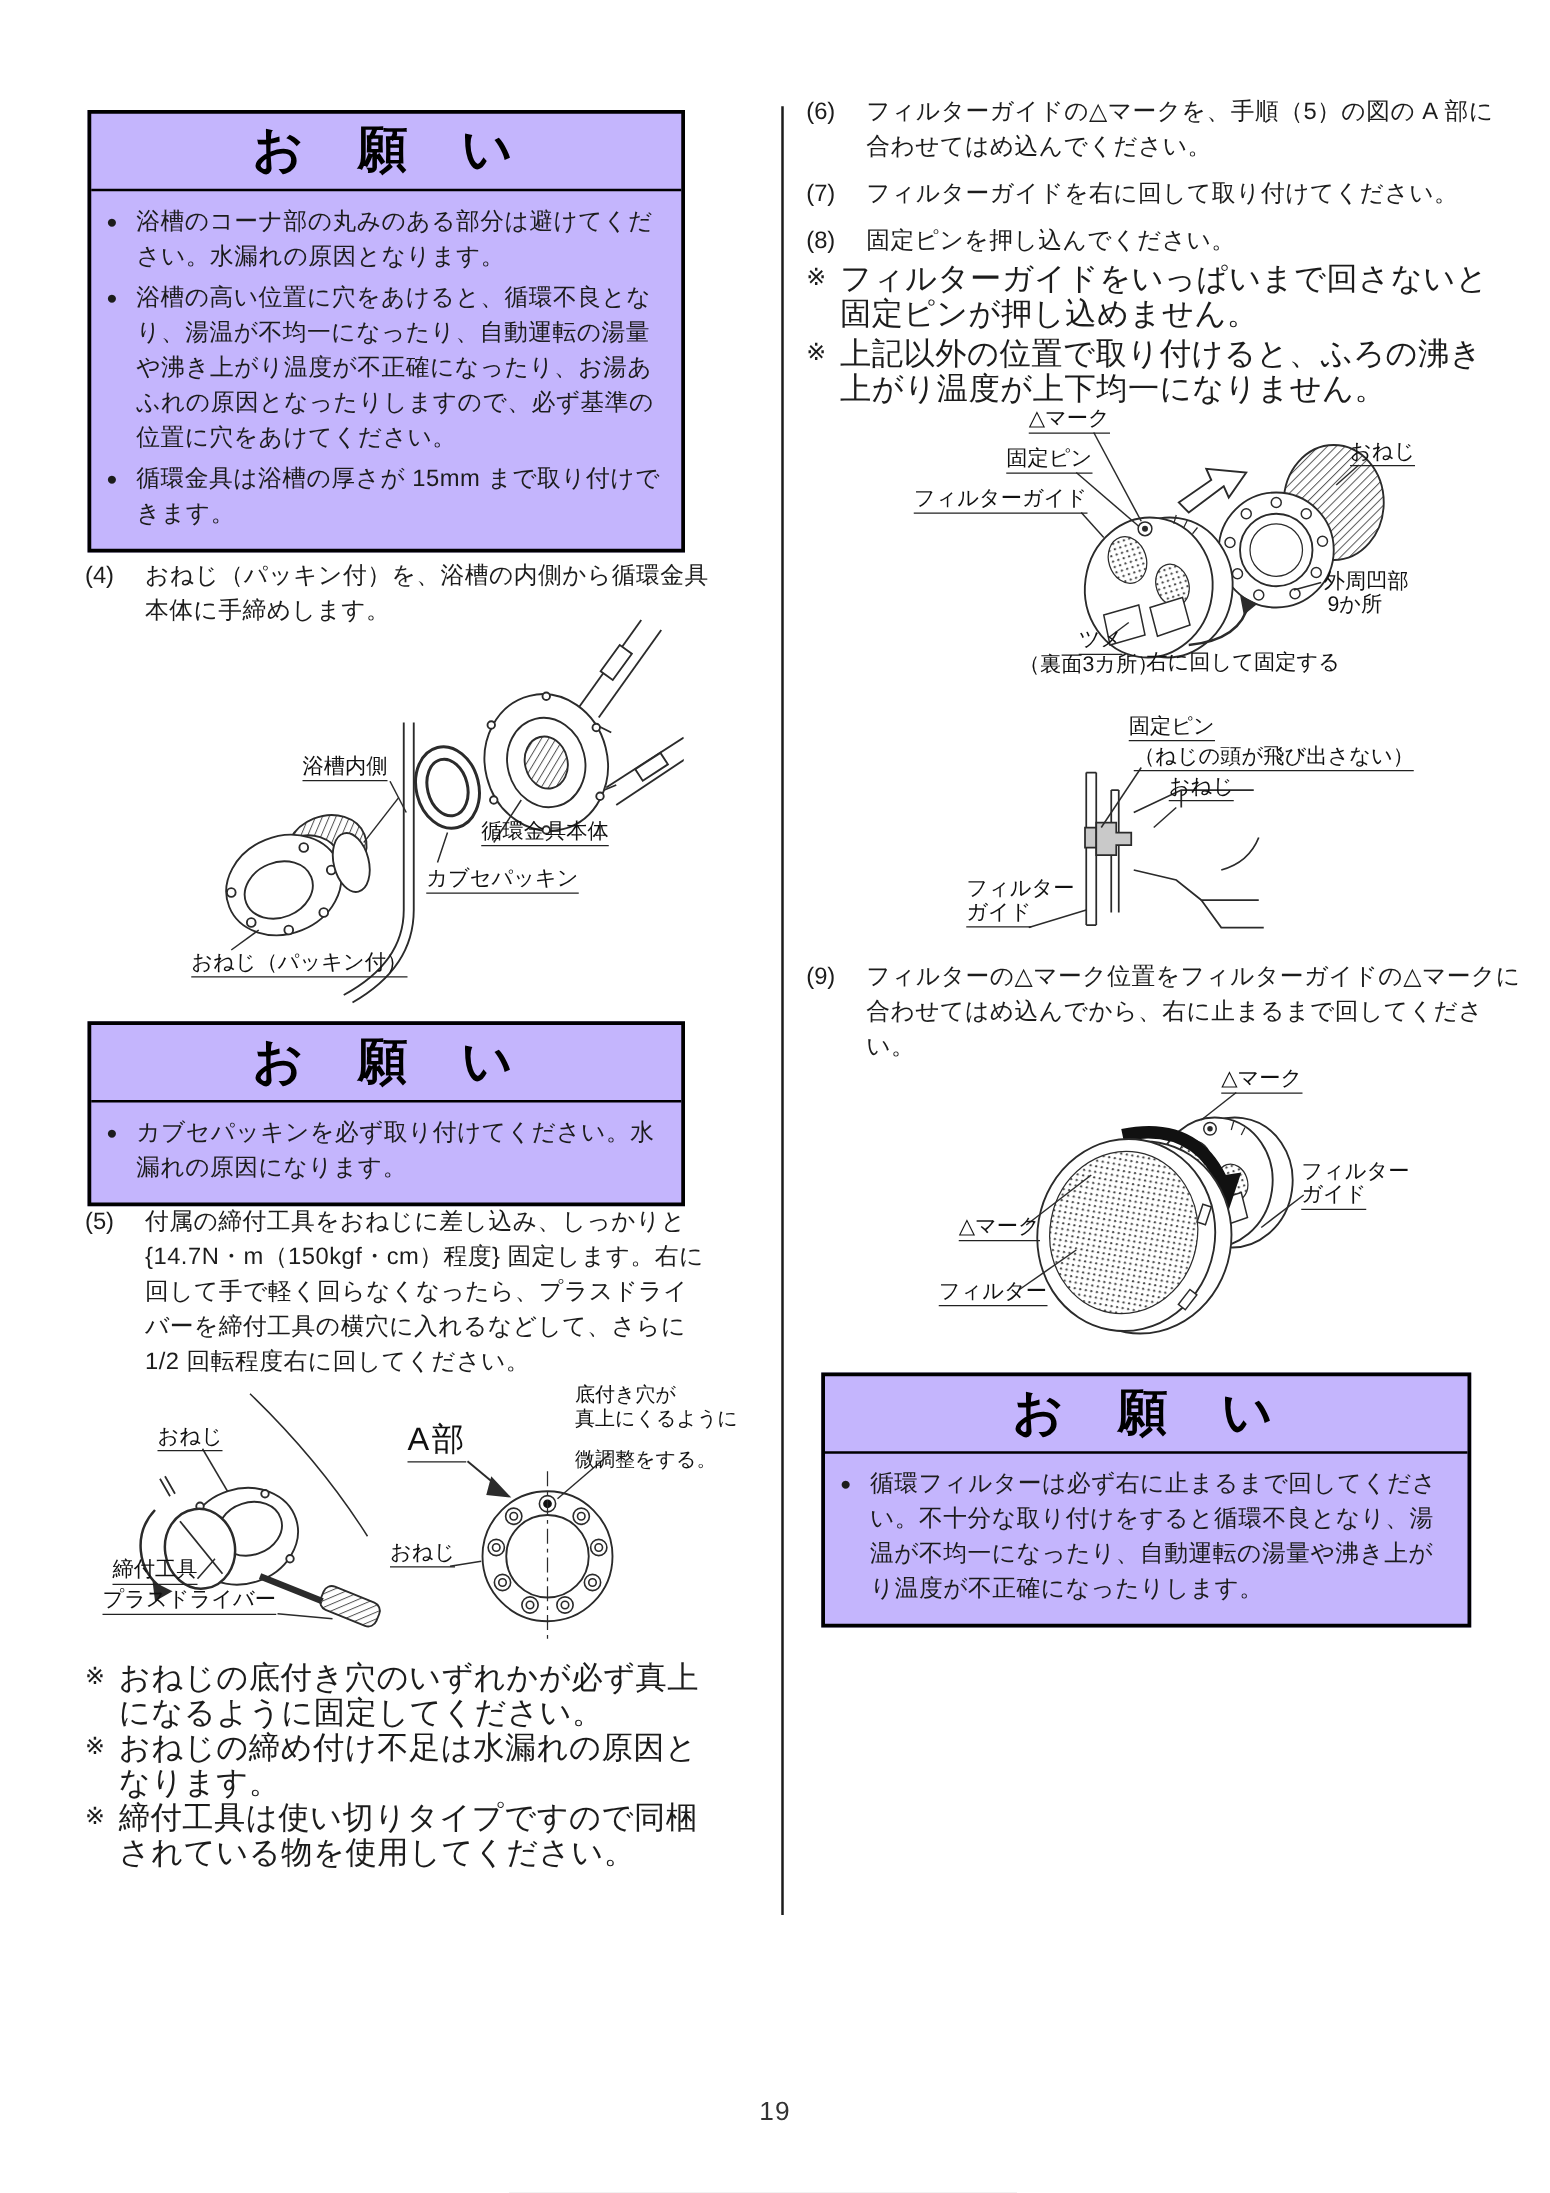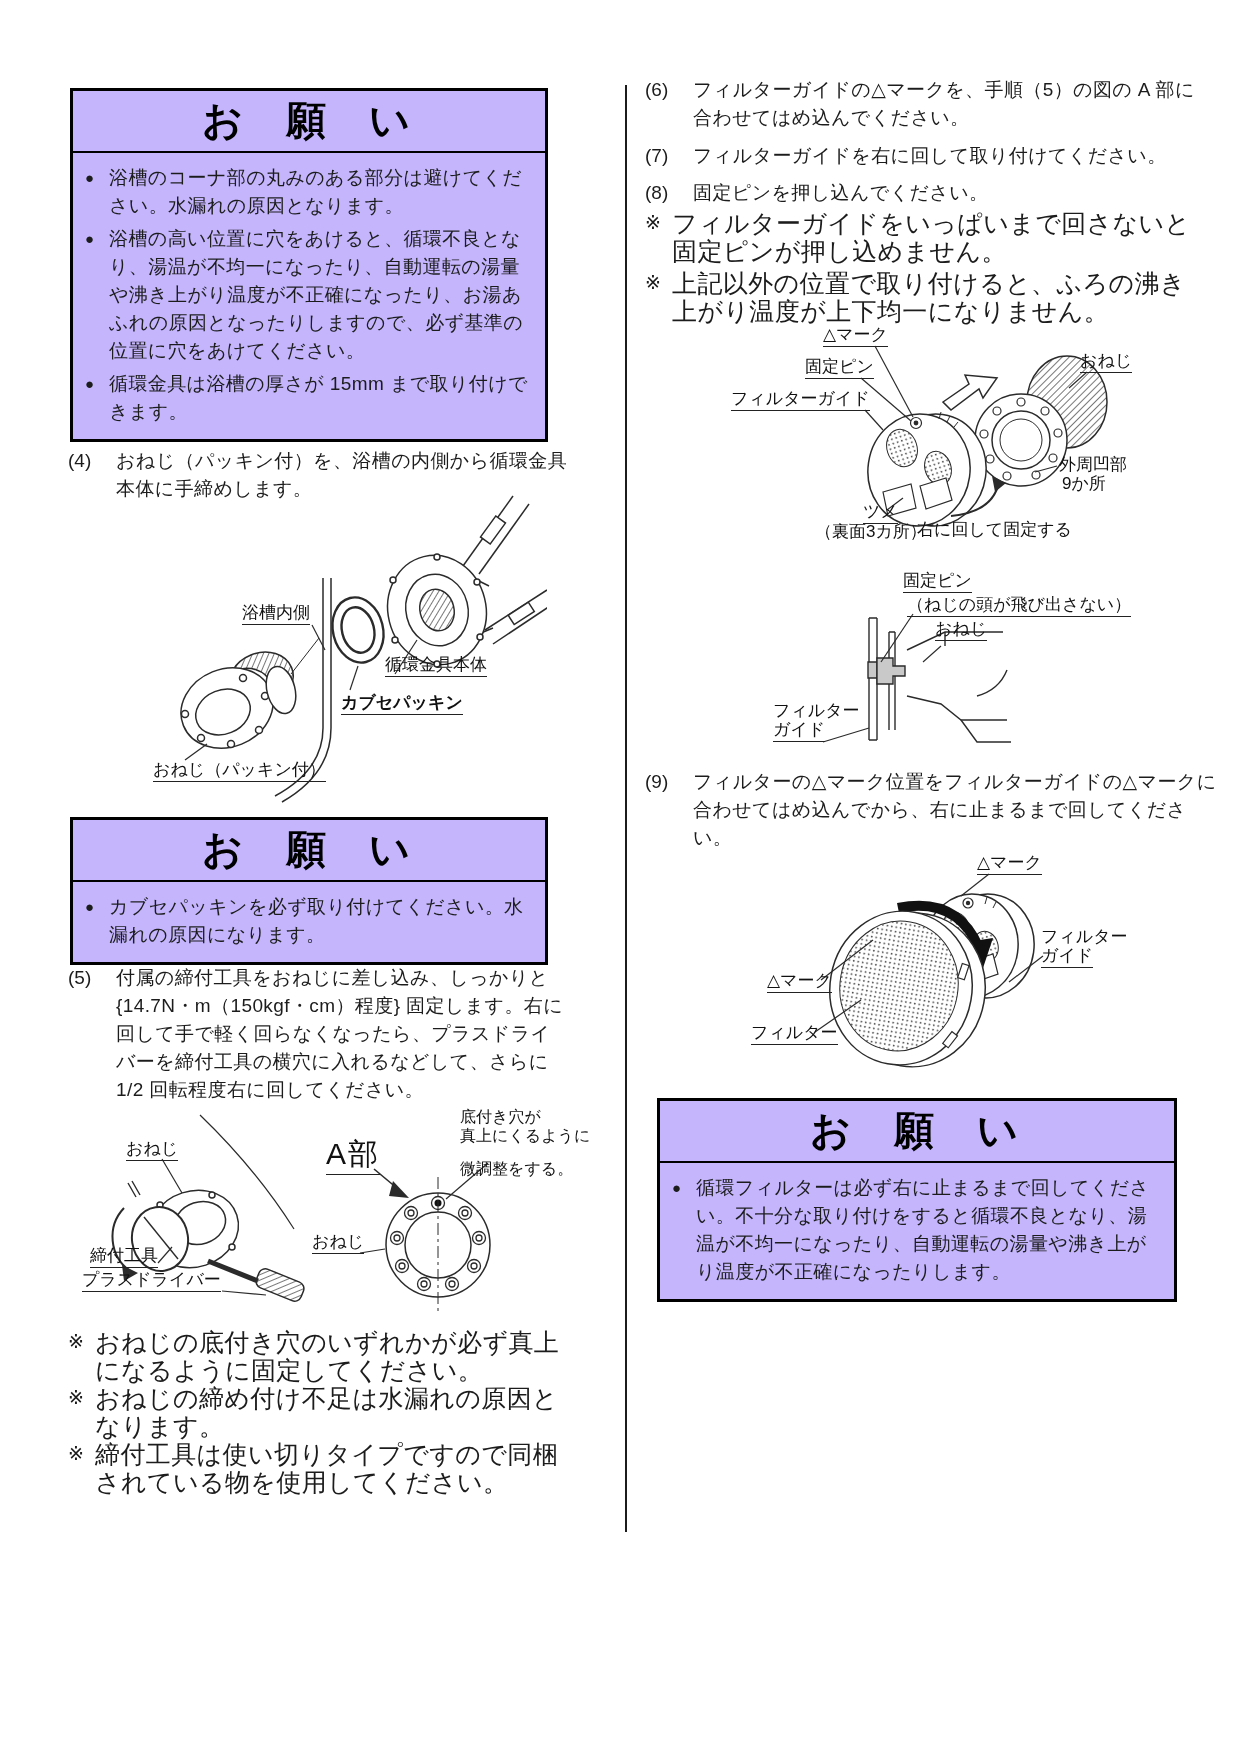--- a/index.html
+++ b/index.html
@@ -21,21 +21,21 @@
   .step .num{flex:none;width:48px;font-size:19px;line-height:28px;}
   .step .tx{flex:1;font-size:19px;line-height:28px;letter-spacing:0.4px;}
   .note{display:flex;}
   .note .mk{flex:none;width:27px;font-size:19px;line-height:28px;}
   .note .tx{flex:1;font-size:25px;line-height:28px;letter-spacing:0.4px;}
   
   .diagram{position:absolute;}
   .diagram svg{position:absolute;left:0;top:0;}
   .dlabel{position:absolute;font-size:17px;line-height:1.25;white-space:nowrap;color:#111;}
   .ul{border-bottom:1.5px solid #222;padding-bottom:1px;}
-  .big{font-size:30px;letter-spacing:2px;}
+  .big{font-size:26px;letter-spacing:2px;}
   .small{font-size:16px;}
   .pagenum{position:absolute;left:0;top:1678px;width:100%;text-align:center;
            font-size:21px;color:#333;letter-spacing:1px;}
 </style>
 </head>
 <body>
 
 <div class="page">
   <div class="divider"></div>
 
@@ -109,21 +109,21 @@
         <path d="M226,192 L254,156" stroke-width="1"></path>
 
         <path d="M247,143 L260,168" stroke-width="1.2"></path>
         <path d="M352,158 L330,192" stroke-width="1.2"></path>
         <path d="M293,184 L285,208" stroke-width="1.2"></path>
         <path d="M142,262 L120,278" stroke-width="1.2"></path>
       </g>
     </svg>
     <span class="dlabel ul" style="left:177px;top:120px;">浴槽内側</span>
     <span class="dlabel ul" style="left:320px;top:172px;">循環金具本体</span>
-    <span class="dlabel ul" style="left:276px;top:210px;font-weight:bold;">カブセパッキン</span>
+    <span class="dlabel ul" style="left:276px;top:210px;">カブセパッキン</span>
     <span class="dlabel ul" style="left:88px;top:277px;">おねじ（パッキン付）</span>
   </div>
 
   <div class="onegai" style="left:70px;top:817px;width:472px;">
     <div class="onegai-title">お 願 い</div>
     <div class="onegai-body">
       <div class="li">
         <span class="mk">●</span>
         <span class="tx">カブセパッキンを必ず取り付けてください。水漏れの原因になります。</span>
       </div>
@@ -376,13 +376,14 @@
   <div class="onegai" style="left:657px;top:1098px;width:514px;">
     <div class="onegai-title">お 願 い</div>
     <div class="onegai-body">
       <div class="li">
         <span class="mk">●</span>
         <span class="tx">循環フィルターは必ず右に止まるまで回してください。不十分な取り付けをすると循環不良となり、湯温が不均一になったり、自動運転の湯量や沸き上がり温度が不正確になったりします。</span>
       </div>
     </div>
   </div>
 
+  <div class="pagenum">19</div>
 </div>
 
 </body></html>

